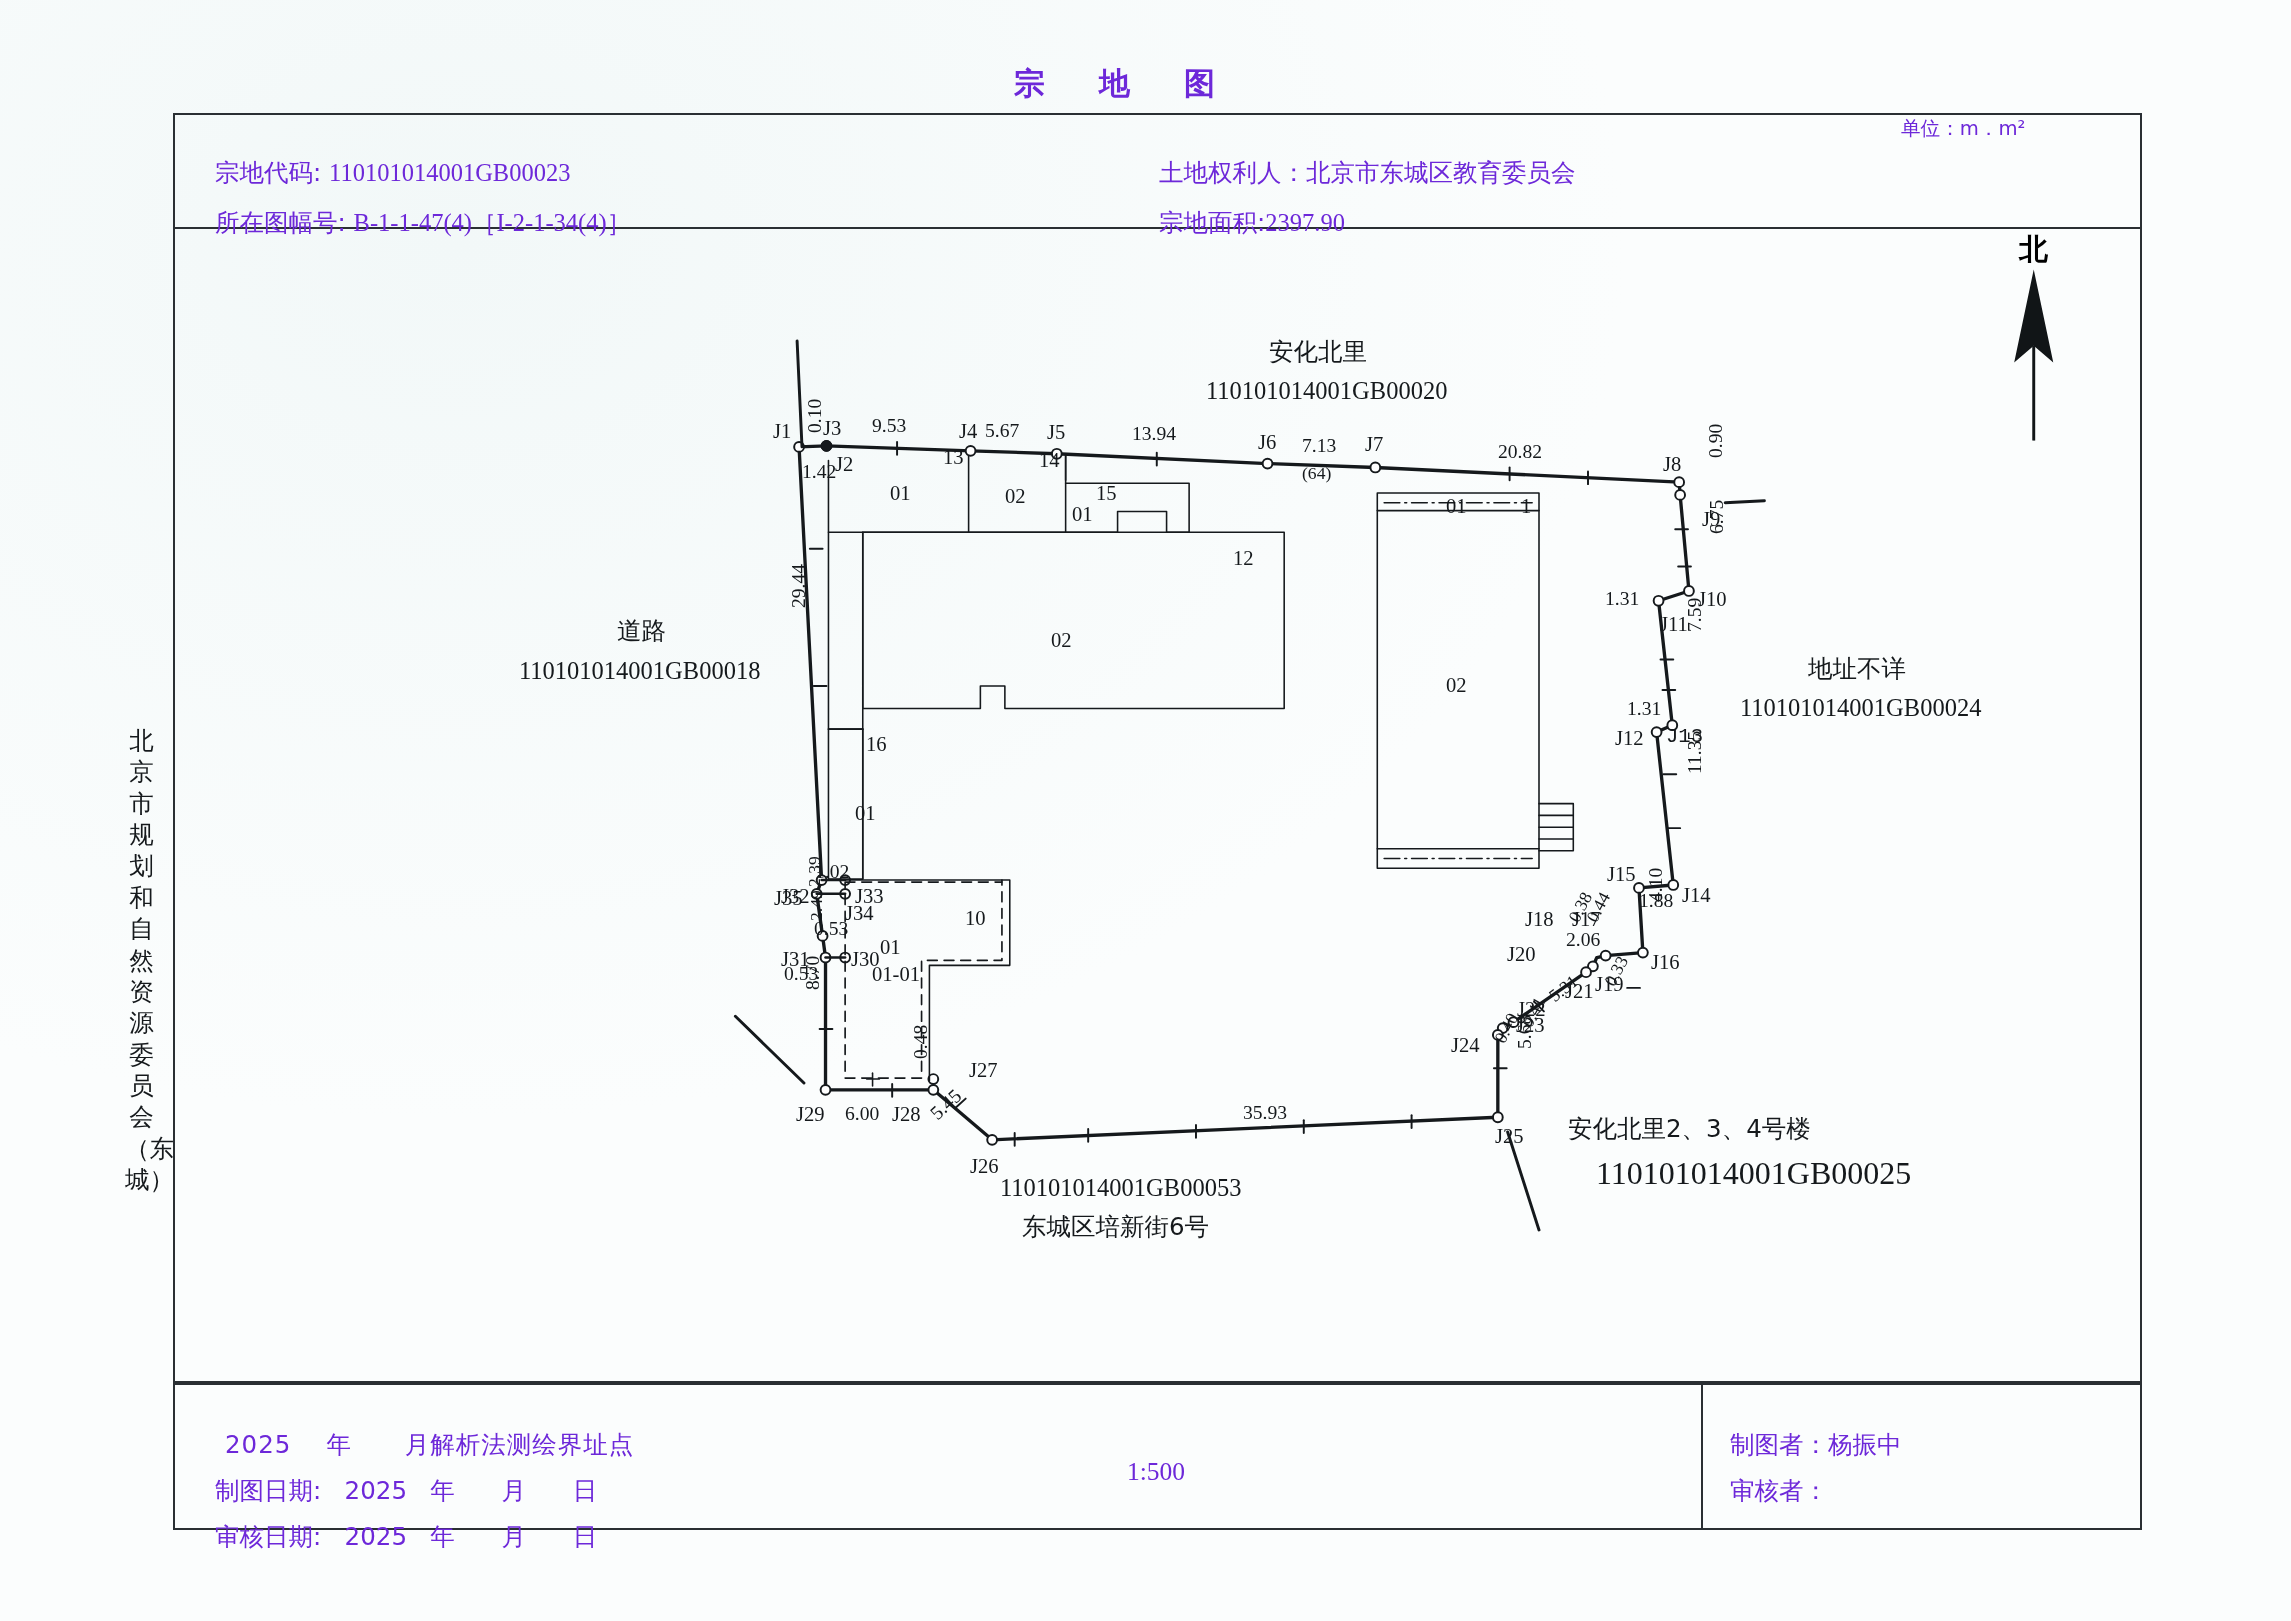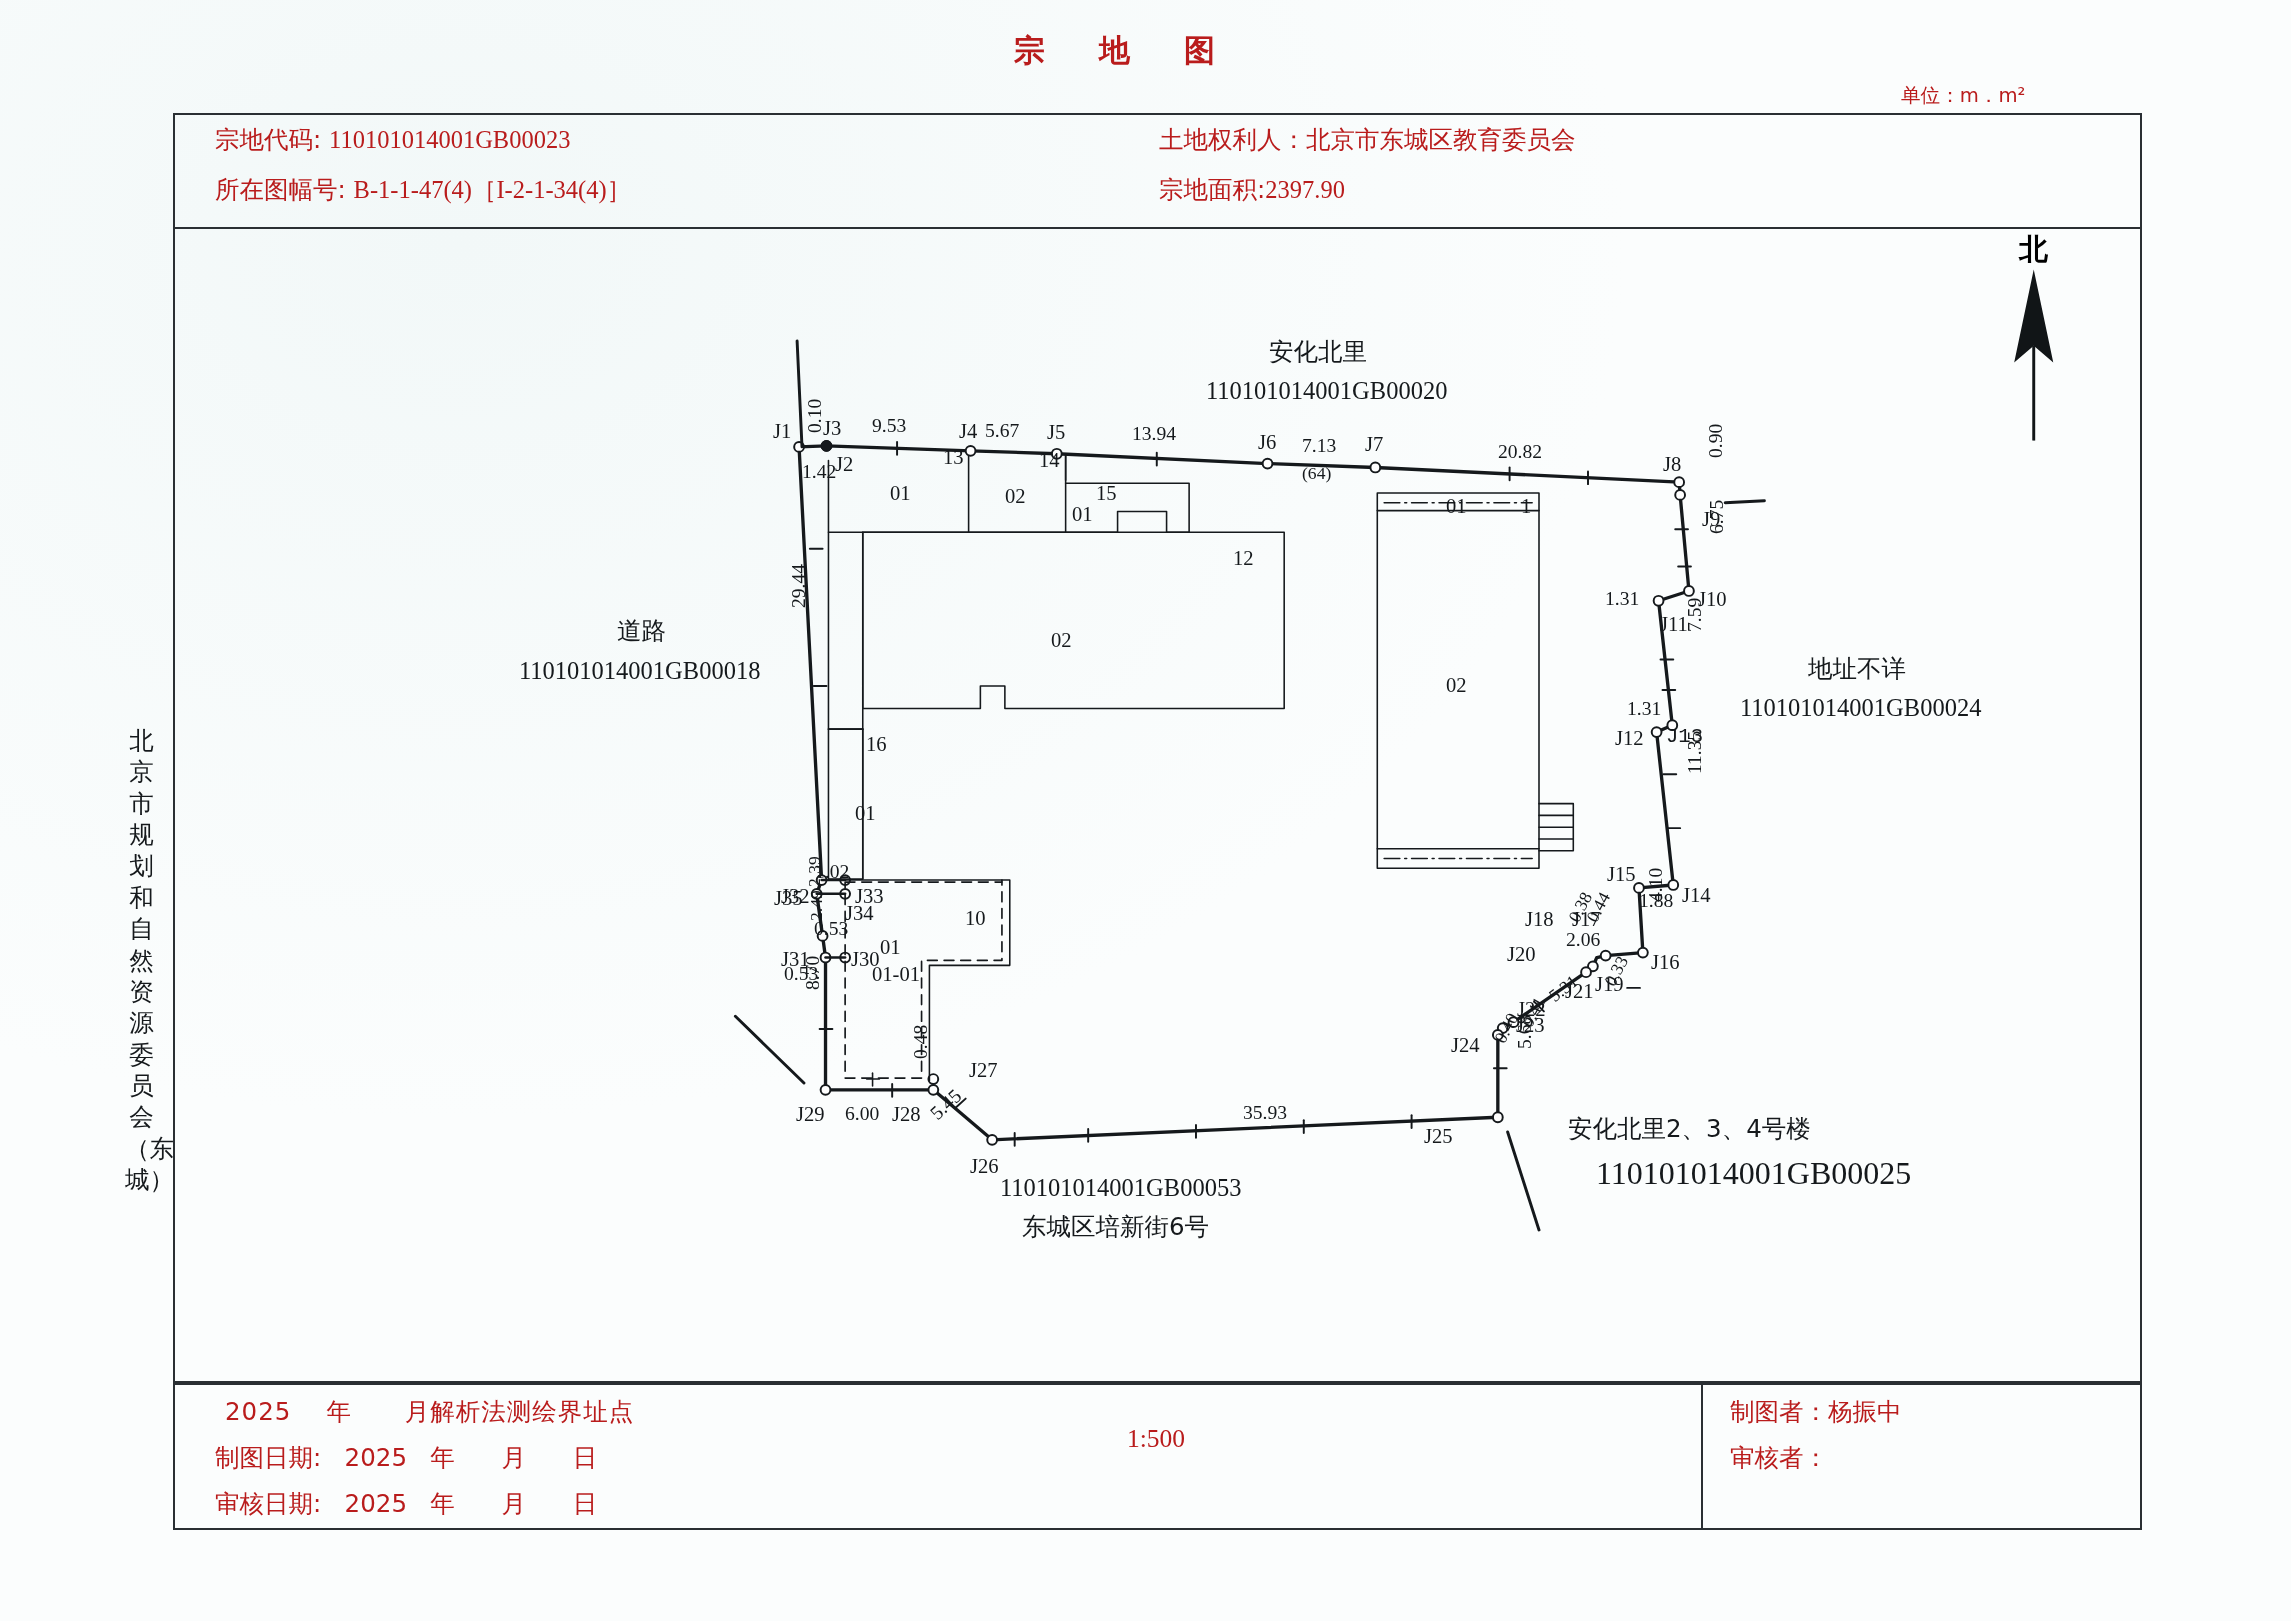--- a/index.html
+++ b/index.html
@@ -23,22 +23,23 @@
     inset: 0;
     background:
       radial-gradient(ellipse at 20% 15%, #f2f8f8 0%, #fbfdfd 45%),
       radial-gradient(ellipse at 85% 70%, #eef5f6 0%, rgba(251,253,253,0) 55%),
       linear-gradient(160deg, #f4fafa 0%, #fdfefe 40%, #f6fbfb 100%);
     pointer-events: none;
   }
   .txt {
     position: absolute;
     white-space: pre;
-    color: #b91c1c;
+    color: #6d28d9;
     line-height: 1;
+    margin-top: 33px;
   }
   .han { font-family: "DejaVu Sans", "Liberation Sans", sans-serif; }
   .num { font-family: "Liberation Serif", "DejaVu Serif", serif; }
 
   
   #doc-title {
     left: 1014px; top: 35px;
     font-size: 31px;
     letter-spacing: 21.6px;
     font-weight: 600;
@@ -362,21 +363,21 @@
   <div class="mlbl pt" style="left:1607px; top:863px;">J15</div>
   <div class="mlbl pt" style="left:1651px; top:951px;">J16</div>
   <div class="mlbl pt" style="left:1572px; top:908px;">J17</div>
   <div class="mlbl pt" style="left:1525px; top:908px;">J18</div>
   <div class="mlbl pt" style="left:1595px; top:973px;">J19</div>
   <div class="mlbl pt" style="left:1507px; top:943px;">J20</div>
   <div class="mlbl pt" style="left:1565px; top:980px;">J21</div>
   <div class="mlbl pt" style="left:1517px; top:998px;">J22</div>
   <div class="mlbl pt" style="left:1516px; top:1014px;">J23</div>
   <div class="mlbl pt" style="left:1451px; top:1034px;">J24</div>
-  <div class="mlbl pt" style="left:1424px; top:1125px;">J25</div>
+  <div class="mlbl pt" style="left:1495px; top:1125px;">J25</div>
   <div class="mlbl pt" style="left:970px; top:1155px;">J26</div>
   <div class="mlbl pt" style="left:929px; top:1059px;padding-left:40px;">J27</div>
   <div class="mlbl pt" style="left:892px; top:1103px;">J28</div>
   <div class="mlbl pt" style="left:796px; top:1103px;">J29</div>
   <div class="mlbl pt" style="left:851px; top:948px;">J30</div>
   <div class="mlbl pt" style="left:781px; top:948px;">J31</div>
   <div class="mlbl pt" style="left:781px; top:885px;">J32</div>
   <div class="mlbl pt" style="left:855px; top:885px;">J33</div>
   <div class="mlbl pt" style="left:845px; top:902px;">J34</div>
   <div class="mlbl pt" style="left:774px; top:887px;">J35</div>

